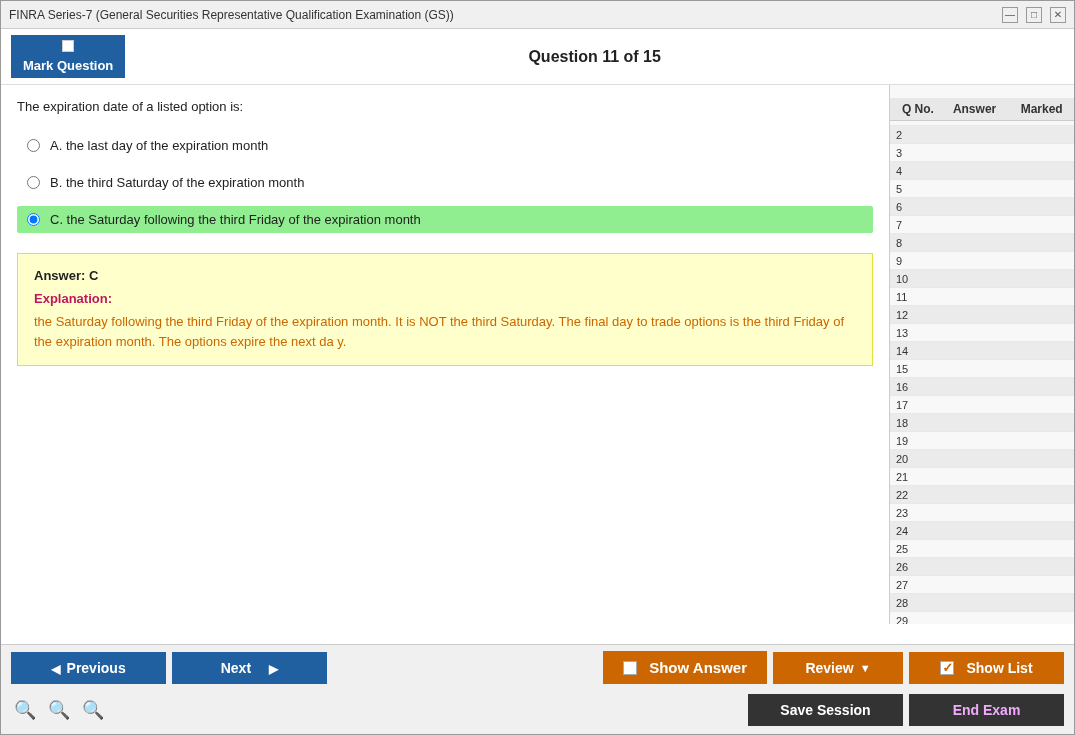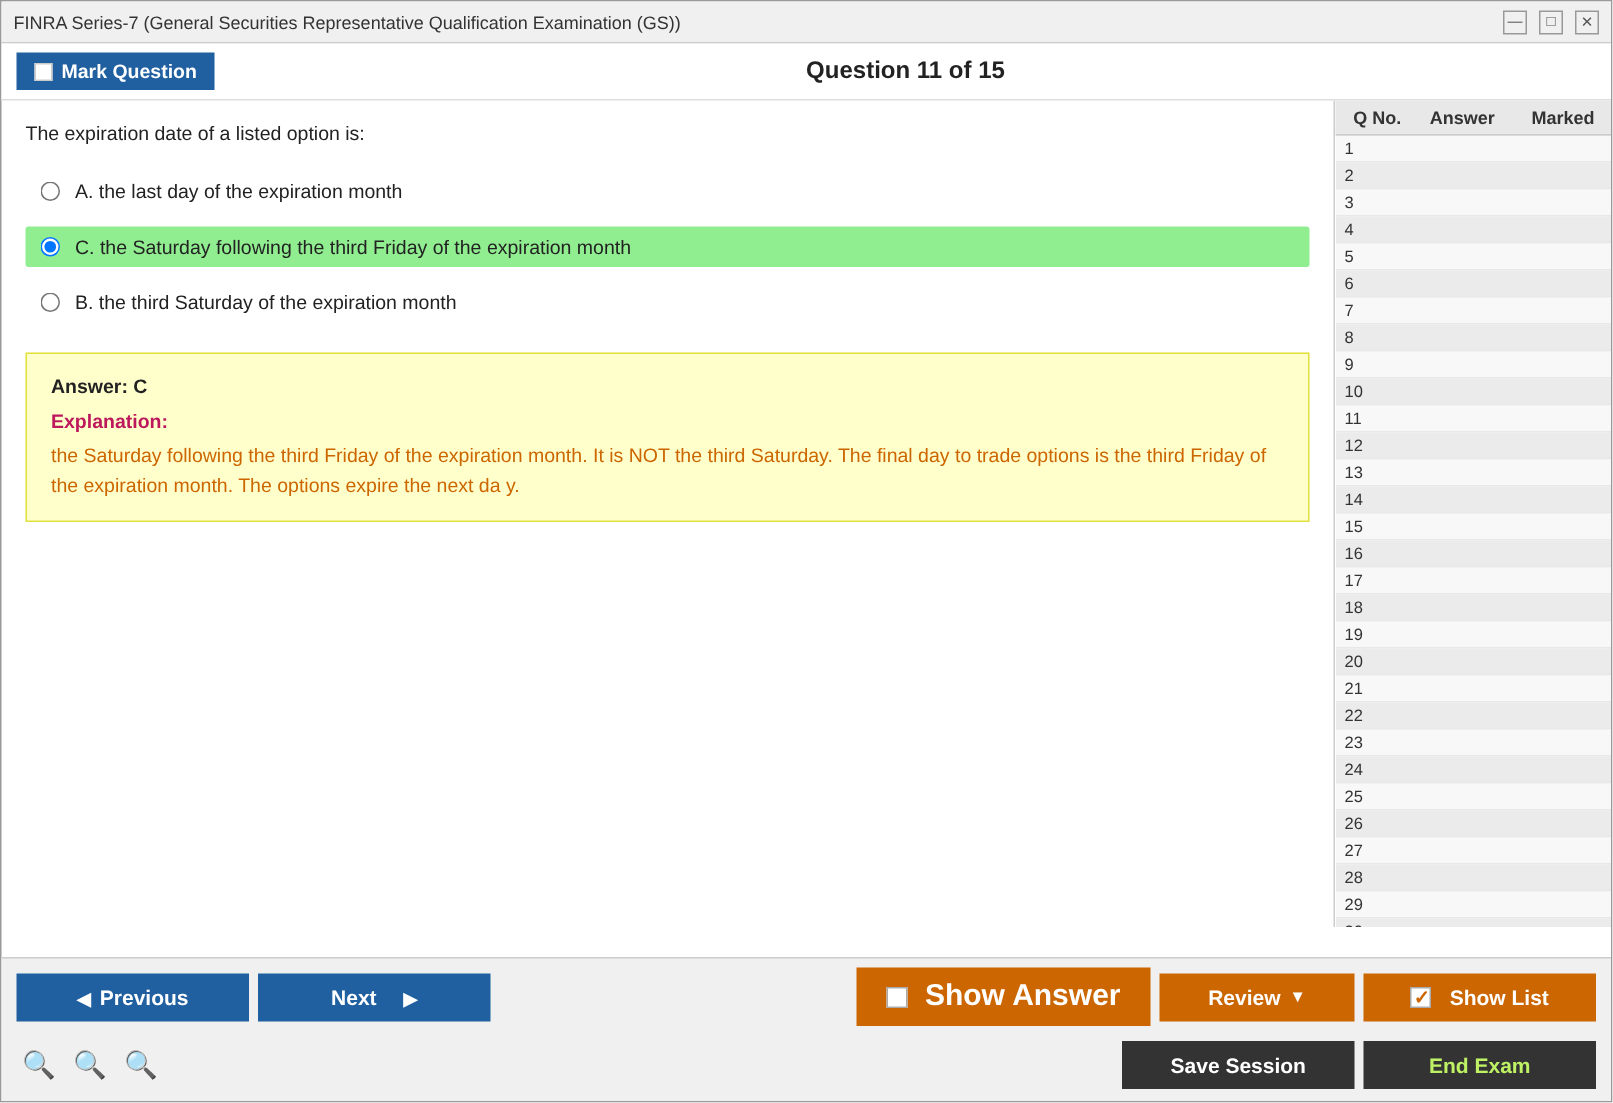--- a/index.html
+++ b/index.html
@@ -59,20 +59,21 @@
       background: #2060a0;
       color: #fff;
       border: none;
       padding: 5px 12px;
       font-size: 13px;
       font-weight: bold;
       cursor: pointer;
       display: flex;
       align-items: center;
       gap: 6px;
+      flex-direction: column;
     }
     .question-header {
       text-align: center;
       font-size: 16px;
       font-weight: bold;
       flex: 1;
       color: #222;
     }
     .main-content {
       display: flex;
@@ -137,21 +138,21 @@
       border-left: 1px solid #ccc;
       overflow-y: auto;
       background: #f8f8f8;
     }
     .sidebar-header {
       display: flex;
       background: #e8e8e8;
       border-bottom: 1px solid #ccc;
       padding: 4px 0;
       position: sticky;
-      top: 0;
+      top: 13px;
     }
     .sidebar-header-cell {
       font-size: 12px;
       font-weight: bold;
       color: #333;
       text-align: center;
     }
     .sidebar-header-cell.qno { width: 50px; padding-left: 6px; }
     .sidebar-header-cell.answer { width: 70px; }
     .sidebar-header-cell.marked { width: 65px; }
@@ -213,21 +214,21 @@
       gap: 18px;
       min-width: 155px;
       justify-content: center;
     }
     .spacer { flex: 1; }
     .show-answer-btn {
       background: #cc6600;
       color: #fff;
       border: none;
       padding: 8px 20px;
-      font-size: 20px;
+      font-size: 15px;
       font-weight: bold;
       cursor: pointer;
       display: flex;
       align-items: center;
       gap: 8px;
       min-width: 155px;
       justify-content: space-between;
     }
     .review-btn {
       background: #cc6600;
@@ -285,21 +286,21 @@
       color: #fff;
       border: none;
       padding: 8px 20px;
       font-size: 14px;
       font-weight: bold;
       cursor: pointer;
       min-width: 155px;
     }
     .end-exam-btn {
       background: #333;
-      color: #bef264;
+      color: #f0abfc;
       border: none;
       padding: 8px 20px;
       font-size: 14px;
       font-weight: bold;
       cursor: pointer;
       min-width: 155px;
     }
     .chevron-left::before { content: '◀'; font-size: 12px; }
     .chevron-right::before { content: '▶'; font-size: 12px; }
     .flag-sq {
@@ -334,27 +335,27 @@
 
   <div class="main-content">
 
     <div class="question-area">
       <div class="question-text">The expiration date of a listed option is:</div>
 
       <div class="answer-option">
         <input type="radio" name="answer" id="opt-a" style="">
         <label for="opt-a">A. the last day of the expiration month</label>
       </div>
+      <div class="answer-option">
+        <input type="radio" name="answer" id="opt-b" style="">
+        <label for="opt-b">B. the third Saturday of the expiration month</label>
+      </div>
       <div class="answer-option selected">
         <input type="radio" name="answer" id="opt-c" checked="" style="">
         <label for="opt-c">C. the Saturday following the third Friday of the expiration month</label>
-      </div>
-      <div class="answer-option">
-        <input type="radio" name="answer" id="opt-b" style="">
-        <label for="opt-b">B. the third Saturday of the expiration month</label>
       </div>
 
       <div class="answer-explanation">
         <div class="answer-line">Answer: C</div>
         <div class="explanation-label">Explanation:</div>
         <div class="explanation-text">the Saturday following the third Friday of the expiration month. It is NOT the third Saturday. The final day to trade options is the third Friday of the expiration month. The options expire the next da y.</div>
       </div>
     </div>
 
     <div class="sidebar">

